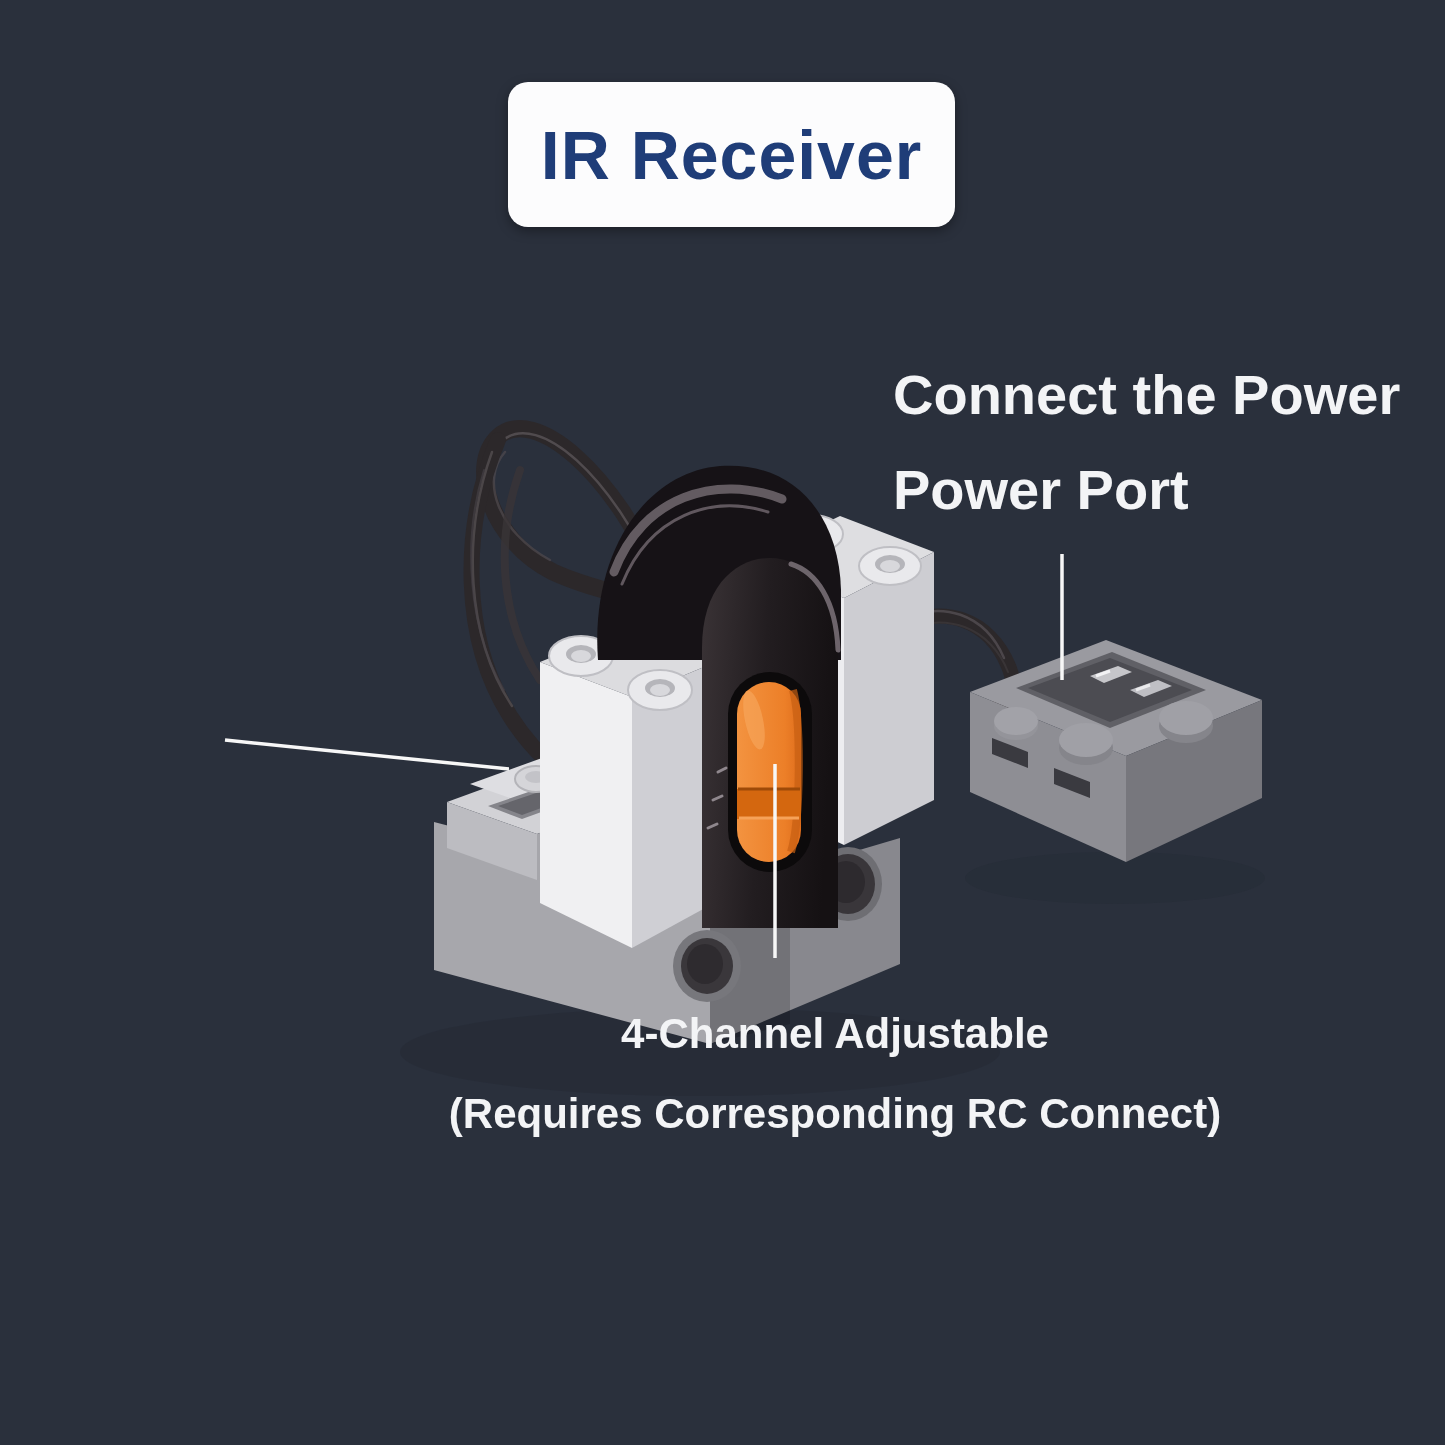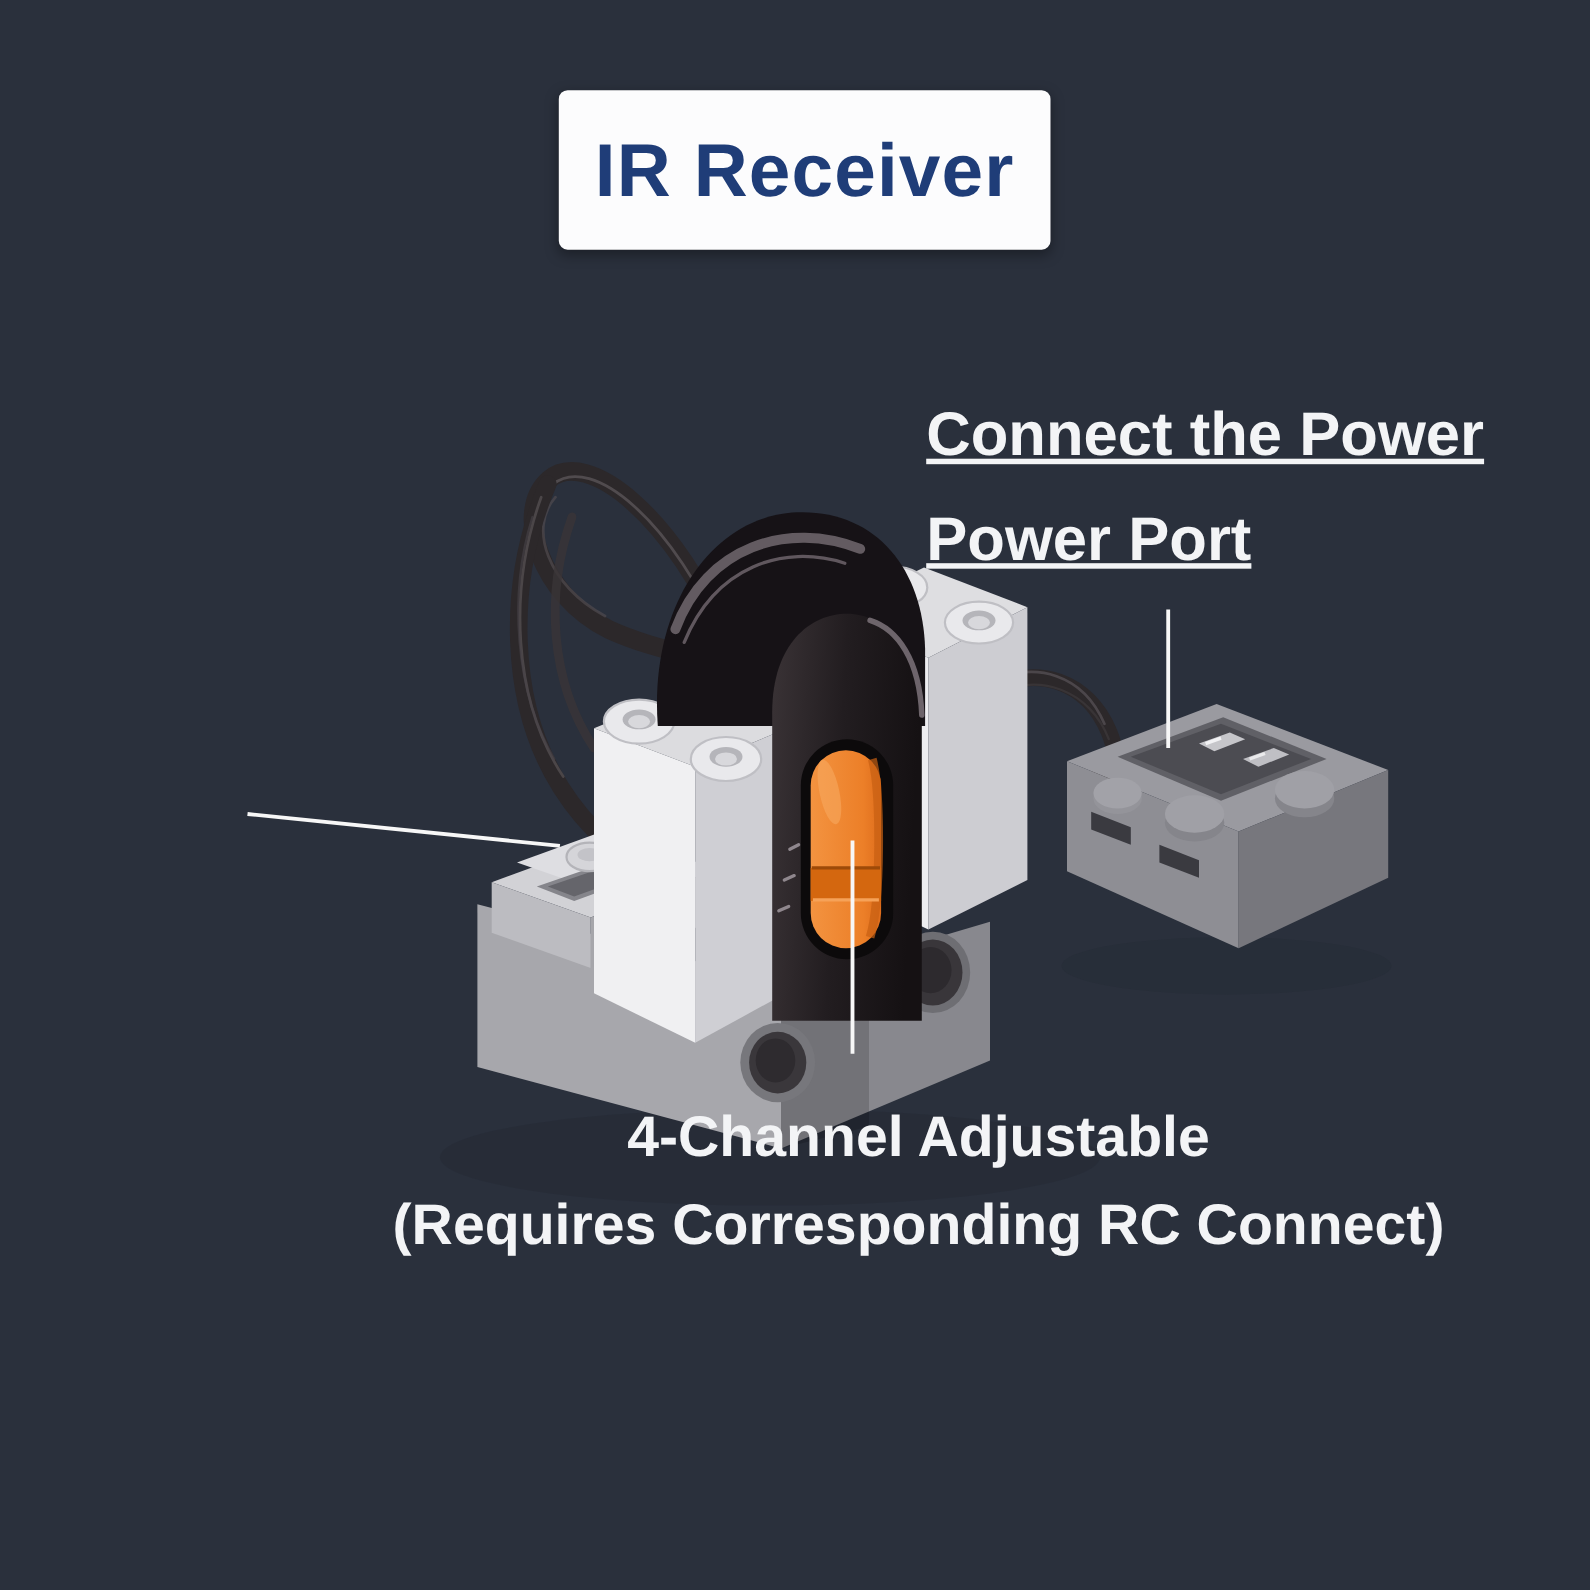--- a/index.html
+++ b/index.html
@@ -2,35 +2,35 @@
 <html><head>
 <meta charset="utf-8">
 <style>
   html,body{margin:0;padding:0;background:#2a303c;}
   .canvas{
     position:relative;width:1445px;height:1445px;background:#2a303c;overflow:hidden;
     font-family:"Liberation Sans", sans-serif;
   }
   .title-card{
     position:absolute;left:508px;top:82px;width:447px;height:145px;
-    background:#fcfcfd;border-radius:8px;display:flex;align-items:center;justify-content:center;
+    background:#fcfcfd;border-radius:20px;display:flex;align-items:center;justify-content:center;
     box-shadow:0 4px 12px rgba(0,0,0,.35);
   }
   .title-card .title-text{
     color:#1f3d78;font-size:68px;font-weight:700;letter-spacing:1px;
   }
   .callout{
     position:absolute;color:#f3f4f6;font-weight:700;font-size:56px;line-height:95px;
     white-space:nowrap;
   }
-  .callout-power{left:842px;top:347px;text-decoration:underline;}
+  .callout-power{left:893px;top:347px;}
   .callout-connection{left:66px;top:652px;}
   .callout-channel{
     left:230px;top:994px;width:1210px;text-align:center;
-    font-size:52px;line-height:80px;
+    font-size:42px;line-height:80px;
   }
   svg{position:absolute;left:0;top:0;}
 </style>
 </head>
 <body>
 
 <div class="canvas">
 
   <svg width="1445" height="1445" viewBox="0 0 1445 1445">
     <defs>

